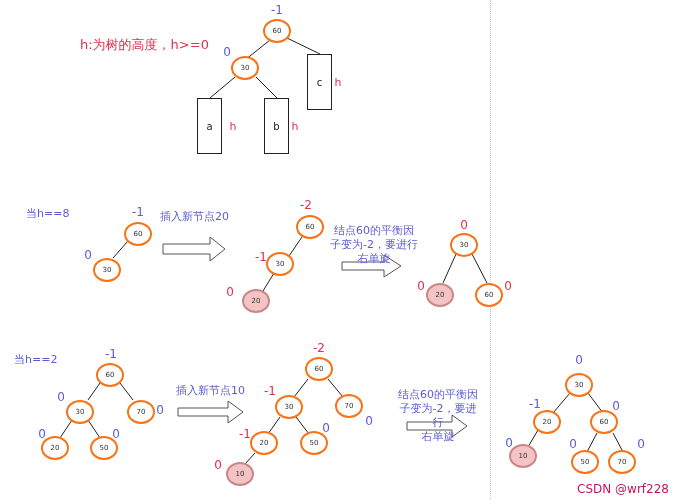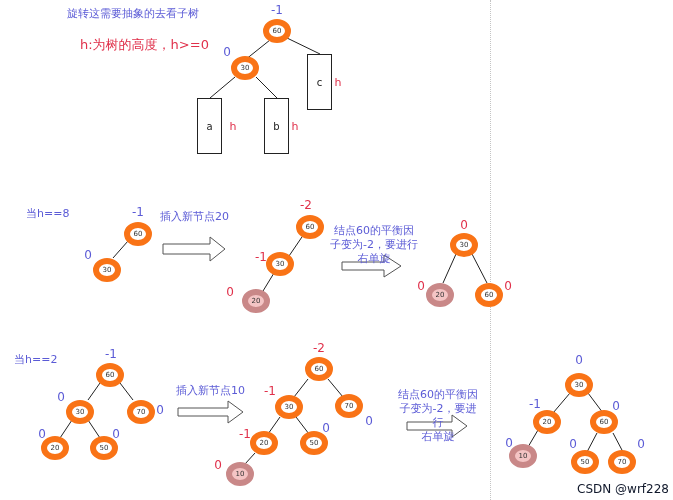--- a/index.html
+++ b/index.html
@@ -5,32 +5,32 @@
   html, body { margin: 0; padding: 0; background: #ffffff; }
   body { width: 673px; height: 500px; position: relative; overflow: hidden;
          font-family: "DejaVu Sans", "Liberation Sans", sans-serif; }
   .canvas { position: absolute; left: 0; top: 0; width: 673px; height: 500px; }
   .txt { position: absolute; white-space: nowrap; line-height: 1; }
   .note-blue { color: #5b5bd6; font-size: 11px; }
   .note-red { color: #e0304a; font-size: 13px; }
   .bf { position: absolute; font-size: 12px; line-height: 1; transform: translate(-50%, -50%); }
   .bf.blue { color: #5b5bd6; }
   .bf.red { color: #e0304a; }
-  .node { position: absolute; width: 28px; height: 24px; border: 6px solid #f97316;
+  .node { position: absolute; width: 28px; height: 24px; border: 2px solid #f97316;
           border-radius: 50%; background: #fff; box-sizing: border-box;
           transform: translate(-50%, -50%); display: flex; align-items: center;
           justify-content: center; font-size: 7px; color: #333; }
   .node.new { background: #f4c4c4; border-color: #c98888; }
   .box { position: absolute; border: 1px solid #222; background: #fff; box-sizing: border-box;
          display: flex; align-items: center; justify-content: center; font-size: 10px; color: #222; }
   .hlab { position: absolute; color: #e0304a; font-size: 11px; line-height: 1; transform: translate(-50%, -50%); }
   .caption { position: absolute; color: #5b5bd6; font-size: 11px; line-height: 14px; text-align: center; }
   .divider { position: absolute; left: 490px; top: 0; width: 0; height: 500px;
              border-left: 1px dotted #c4c4c4; }
-  .watermark { position: absolute; right: 4px; bottom: 4px; color: #0f172a; font-size: 12px; }
+  .watermark { position: absolute; right: 4px; bottom: 4px; color: #be185d; font-size: 12px; }
 </style>
 </head>
 <body>
 
 <div class="canvas">
 
   <svg width="673" height="500" style="position:absolute;left:0;top:0">
     <g stroke="#222" stroke-width="1" fill="none">
 
       <line x1="270" y1="40" x2="245" y2="60"></line>
@@ -67,21 +67,20 @@
 
       <path d="M163,244 L210,244 L210,237 L225,249 L210,261 L210,254 L163,254 Z"></path>
       <path d="M342,262 L384,262 L384,255 L401,266 L384,277 L384,270 L342,270 Z"></path>
       <path d="M178,408 L228,408 L228,401 L243,412 L228,423 L228,416 L178,416 Z"></path>
       <path d="M407,422 L452,422 L452,415 L467,426 L452,437 L452,430 L407,430 Z"></path>
     </g>
   </svg>
 
   <div class="divider"></div>
 
-  <div class="txt note-blue" style="left:67px;top:8px">旋转这需要抽象的去看子树</div>
   <div class="txt note-red" style="left:80px;top:38px">h:为树的高度，h&gt;=0</div>
 
   <div class="bf blue" style="left:277px;top:10px">-1</div>
   <div class="node" style="left:277px;top:31px">60</div>
   <div class="bf blue" style="left:227px;top:52px">0</div>
   <div class="node" style="left:245px;top:68px">30</div>
   <div class="box" style="left:197px;top:98px;width:25px;height:56px">a</div>
   <div class="hlab" style="left:233px;top:126px">h</div>
   <div class="box" style="left:264px;top:98px;width:25px;height:56px">b</div>
   <div class="hlab" style="left:295px;top:126px">h</div>

